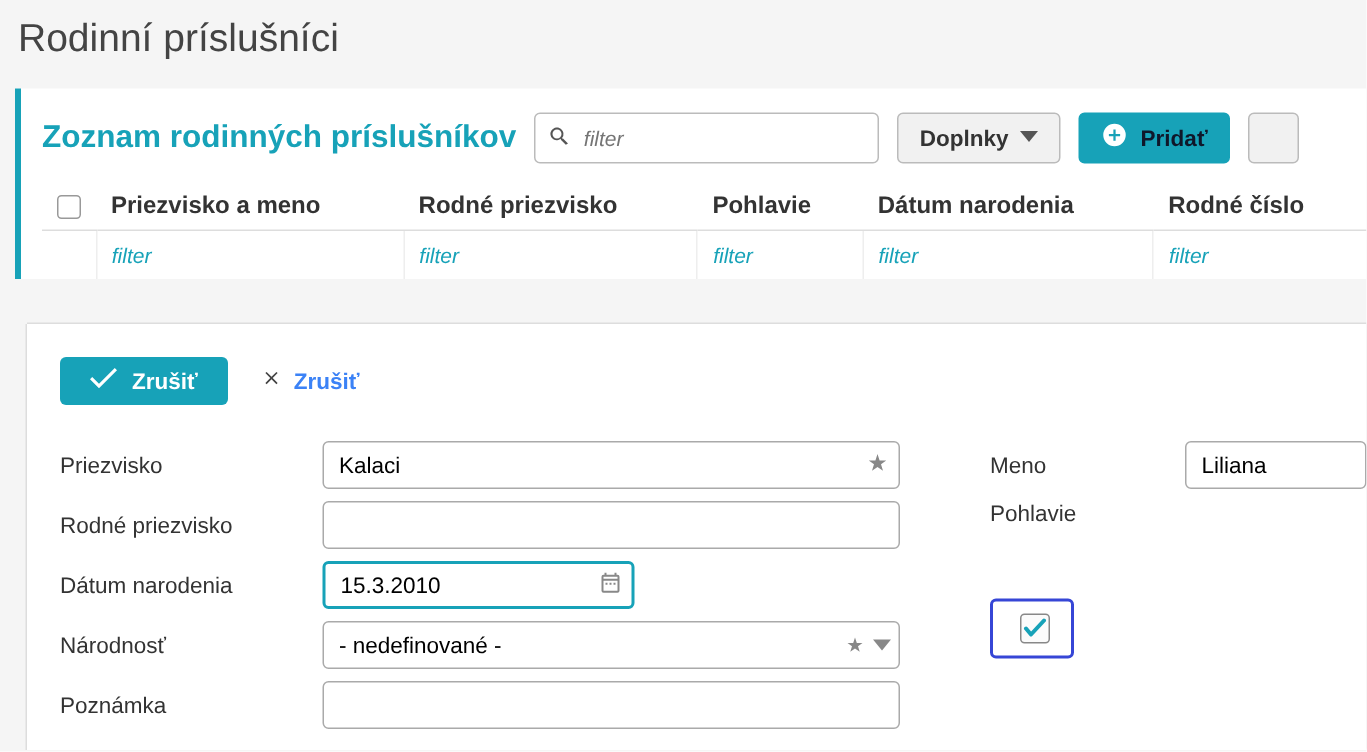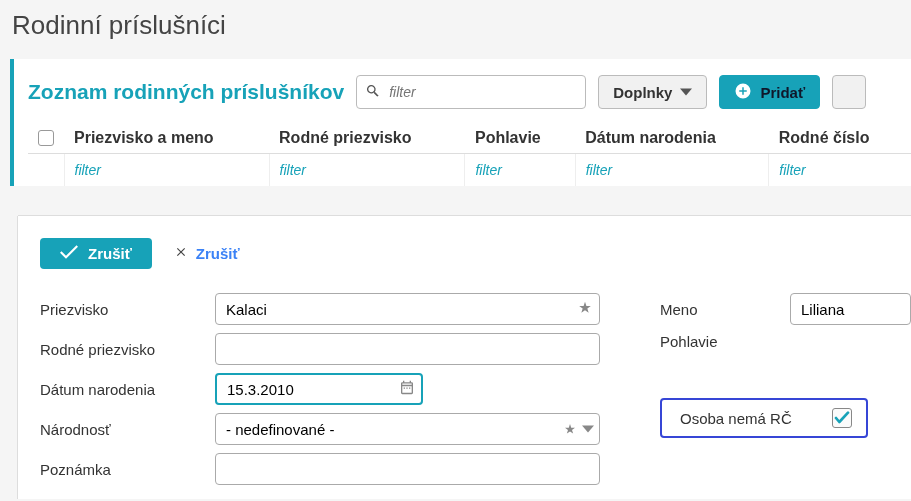--- a/index.html
+++ b/index.html
@@ -196,21 +196,20 @@
         <div class="input-wrap">
           <input class="text-input" value="Liliana" style="">
         </div>
       </div>
       <div class="form-row">
         <div class="form-label right">Pohlavie</div>
       </div>
       <div class="form-row" style="height:32px"></div>
       <div class="form-row">
         <div class="checkbox-box">
-          <label>Osoba nemá RČ</label>
           <div class="custom-check">
             <svg viewBox="0 0 24 20">
                 <path d="M3 10l5 6L21 2" fill="none" stroke="#17a2b8" stroke-width="4" stroke-linecap="round" stroke-linejoin="round"></path>
               </svg>
           </div>
         </div>
       </div>
     </div>
   </div>
 </div>

